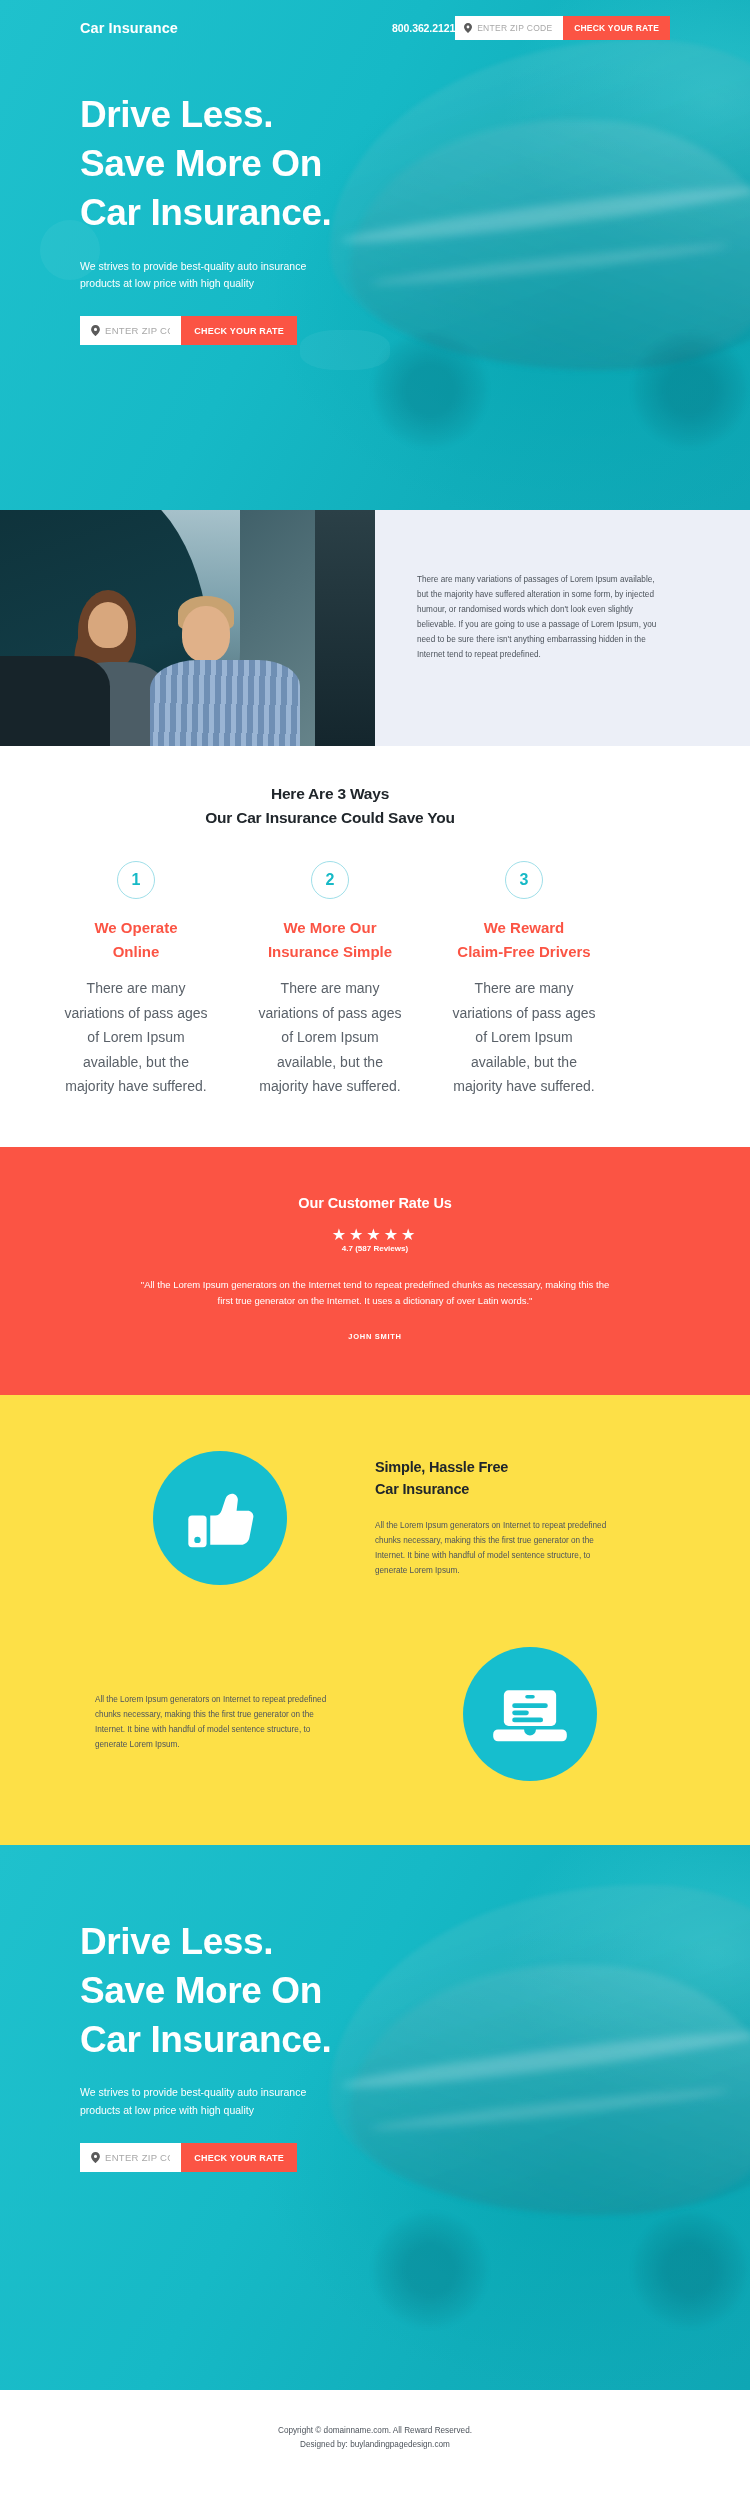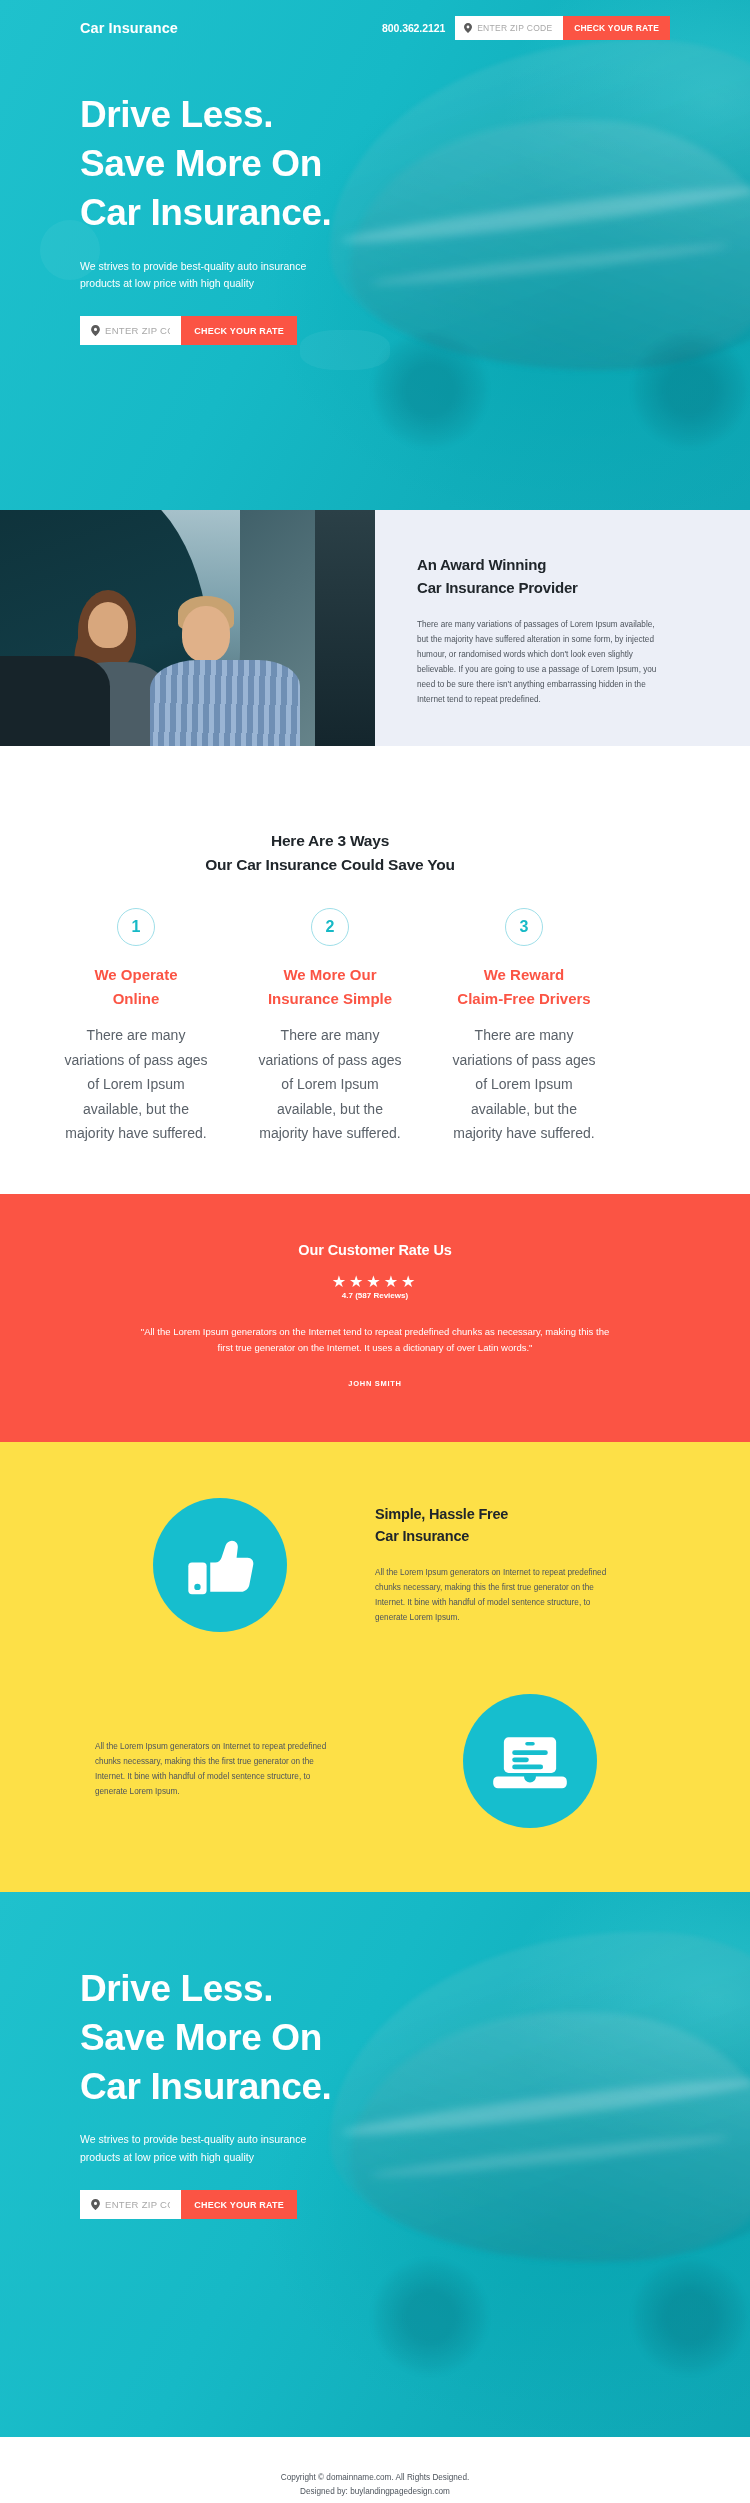--- a/index.html
+++ b/index.html
@@ -86,21 +86,20 @@
   .brand {
     color: #ffffff;
     font-size: 14.5px;
     font-weight: bold;
     letter-spacing: 0.1px;
   }
   .topbar-right {
     margin-left: auto;
     display: flex;
     align-items: center;
-    gap: 10px;
   }
   .phone {
     color: #ffffff;
     font-size: 10.5px;
     font-weight: bold;
     letter-spacing: -0.1px;
   }
   .zipform {
     display: flex;
     align-items: stretch;
@@ -268,21 +267,21 @@
     margin-top: 19px;
     font-size: 8.2px;
     line-height: 1.82;
     color: #4d545c;
   }
 
   
   .ways {
     width: 660px;
     background: #ffffff;
-    padding: 83px 0 48px;
+    padding: 36px 0 48px;
   }
   .section-title {
     text-align: center;
     font-size: 15.5px;
     font-weight: bold;
     color: #20262b;
     line-height: 1.52;
     letter-spacing: -0.2px;
   }
   .ways-grid {
@@ -469,24 +468,20 @@
     <div class="woman-hair"></div>
     <div class="woman-head"></div>
     <div class="woman-body"></div>
     <div class="man-hair"></div>
     <div class="man-head"></div>
     <div class="man-body"></div>
     <div class="dash"></div>
     <div class="pillar"></div>
   </div>
   <div class="award-text">
-    <h2 class="award-title">
-      <span>An Award Winning</span><br>
-      <span>Car Insurance Provider</span>
-    </h2>
     <p class="award-body">There are many variations of passages of Lorem Ipsum available, but the majority have suffered alteration in some form, by injected humour, or randomised words which don't look even slightly believable. If you are going to use a passage of Lorem Ipsum, you need to be sure there isn't anything embarrassing hidden in the Internet tend to repeat predefined.</p>
   </div>
 </section>
 
 <section class="ways">
   <h2 class="section-title">
     <span>Here Are 3 Ways</span><br>
     <span>Our Car Insurance Could Save You</span>
   </h2>
   <div class="ways-grid">
@@ -593,15 +588,15 @@
             </svg>
         </span>
         <input type="text" placeholder="ENTER ZIP CODE" style="">
       </div>
       <button type="submit" class="ratebtn">CHECK YOUR RATE</button>
     </form>
   </div>
 </section>
 
 <footer class="footer">
-  <div class="footer-line">Copyright © domainname.com. All Rights Designed.</div>
+  <div class="footer-line">Copyright © domainname.com. All Reward Reserved.</div>
   <div class="footer-line">Designed by: buylandingpagedesign.com</div>
 </footer>
 
 </body></html>

